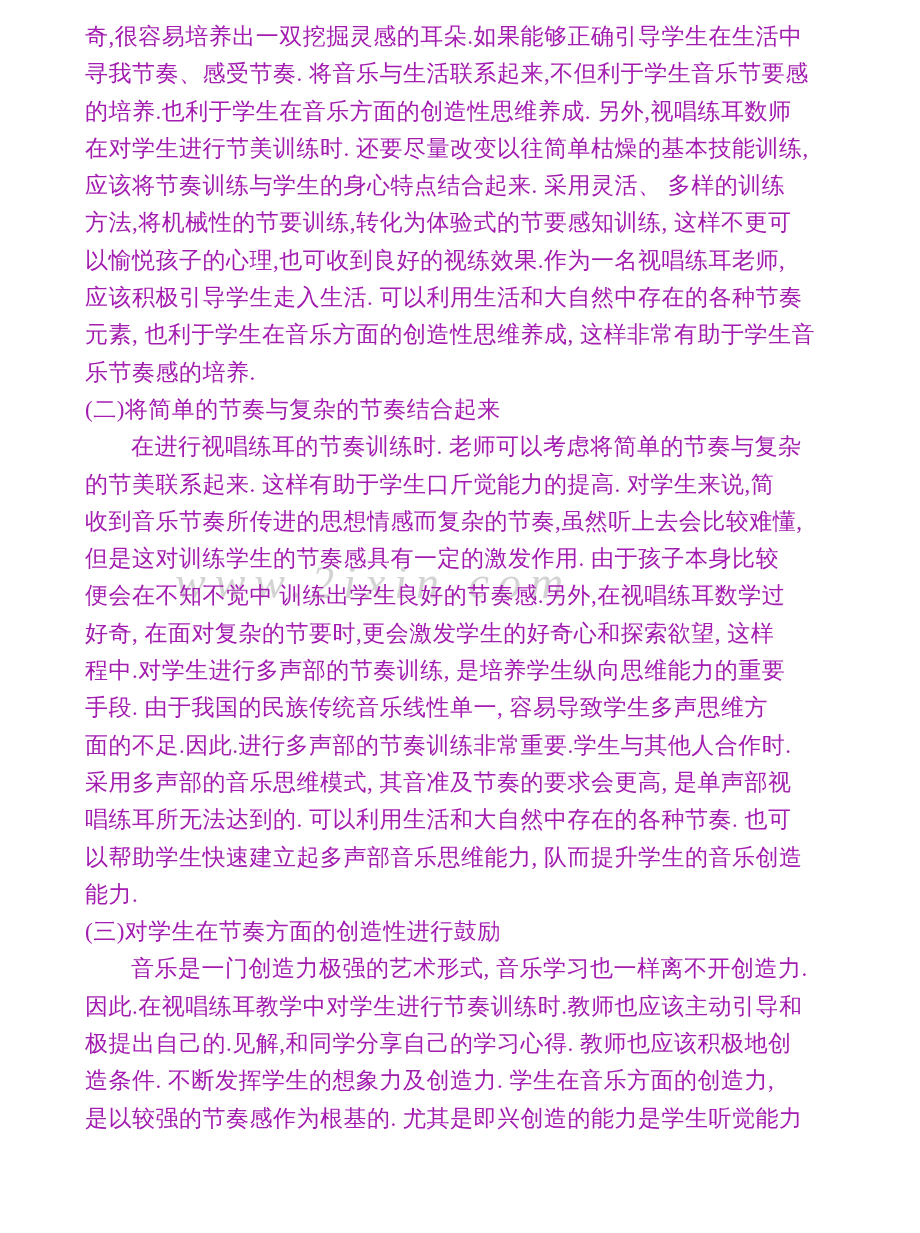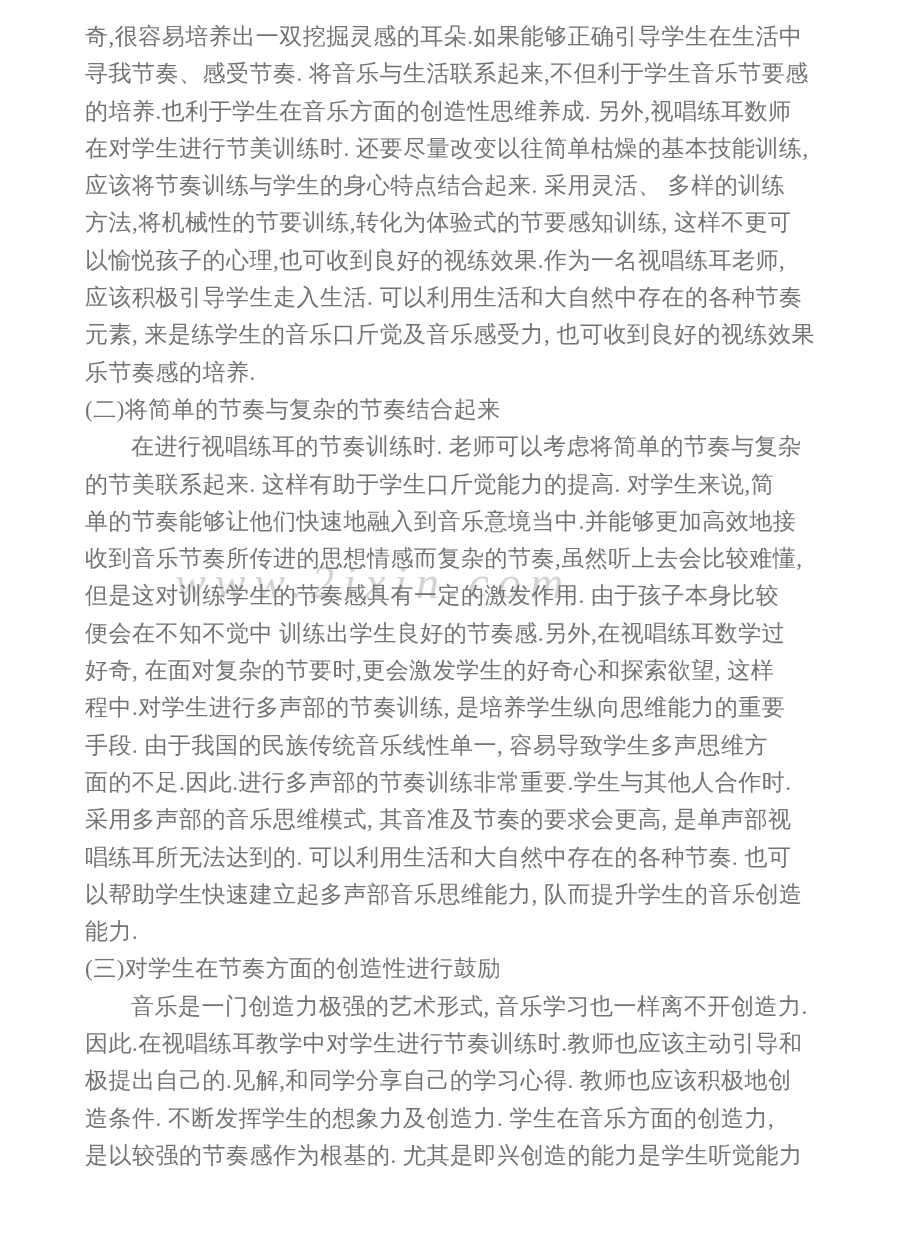--- a/index.html
+++ b/index.html
@@ -21,21 +21,21 @@
     box-sizing: border-box;
     padding: 18px 80px 0 85px;
   }
   .text-layer {
     position: relative;
     z-index: 1;
   }
   .line {
     font-size: 23px;
     line-height: 37.3px;
-    color: #737373;
+    color: #a21caf;
     letter-spacing: 0.5px;
     white-space: nowrap;
   }
   .line.indent {
     text-indent: 2em;
   }
   .watermark {
     position: absolute;
     top: 556px;
     left: 175px;
@@ -58,26 +58,25 @@
 
   <div class="text-layer">
     <div class="line">奇,很容易培养出一双挖掘灵感的耳朵.如果能够正确引导学生在生活中</div>
     <div class="line">寻我节奏、感受节奏. 将音乐与生活联系起来,不但利于学生音乐节要感</div>
     <div class="line">的培养.也利于学生在音乐方面的创造性思维养成. 另外,视唱练耳数师</div>
     <div class="line">在对学生进行节美训练时. 还要尽量改变以往简单枯燥的基本技能训练,</div>
     <div class="line">应该将节奏训练与学生的身心特点结合起来. 采用灵活、 多样的训练</div>
     <div class="line">方法,将机械性的节要训练,转化为体验式的节要感知训练, 这样不更可</div>
     <div class="line">以愉悦孩子的心理,也可收到良好的视练效果.作为一名视唱练耳老师,</div>
     <div class="line">应该积极引导学生走入生活. 可以利用生活和大自然中存在的各种节奏</div>
-    <div class="line">元素, 来是练学生的音乐口斤觉及音乐感受力, 也可收到良好的视练效果</div>
+    <div class="line">元素, 也利于学生在音乐方面的创造性思维养成, 这样非常有助于学生音</div>
     <div class="line">乐节奏感的培养.</div>
     <div class="line">(二)将简单的节奏与复杂的节奏结合起来</div>
     <div class="line indent">在进行视唱练耳的节奏训练时. 老师可以考虑将简单的节奏与复杂</div>
     <div class="line">的节美联系起来. 这样有助于学生口斤觉能力的提高. 对学生来说,简</div>
-    <div class="line">单的节奏能够让他们快速地融入到音乐意境当中.并能够更加高效地接</div>
     <div class="line">收到音乐节奏所传进的思想情感而复杂的节奏,虽然听上去会比较难懂,</div>
     <div class="line">但是这对训练学生的节奏感具有一定的激发作用. 由于孩子本身比较</div>
     <div class="line">便会在不知不觉中 训练出学生良好的节奏感.另外,在视唱练耳数学过</div>
     <div class="line">好奇, 在面对复杂的节要时,更会激发学生的好奇心和探索欲望, 这样</div>
     <div class="line">程中.对学生进行多声部的节奏训练, 是培养学生纵向思维能力的重要</div>
     <div class="line">手段. 由于我国的民族传统音乐线性单一, 容易导致学生多声思维方</div>
     <div class="line">面的不足.因此.进行多声部的节奏训练非常重要.学生与其他人合作时.</div>
     <div class="line">采用多声部的音乐思维模式, 其音准及节奏的要求会更高, 是单声部视</div>
     <div class="line">唱练耳所无法达到的. 可以利用生活和大自然中存在的各种节奏. 也可</div>
     <div class="line">以帮助学生快速建立起多声部音乐思维能力, 队而提升学生的音乐创造</div>

